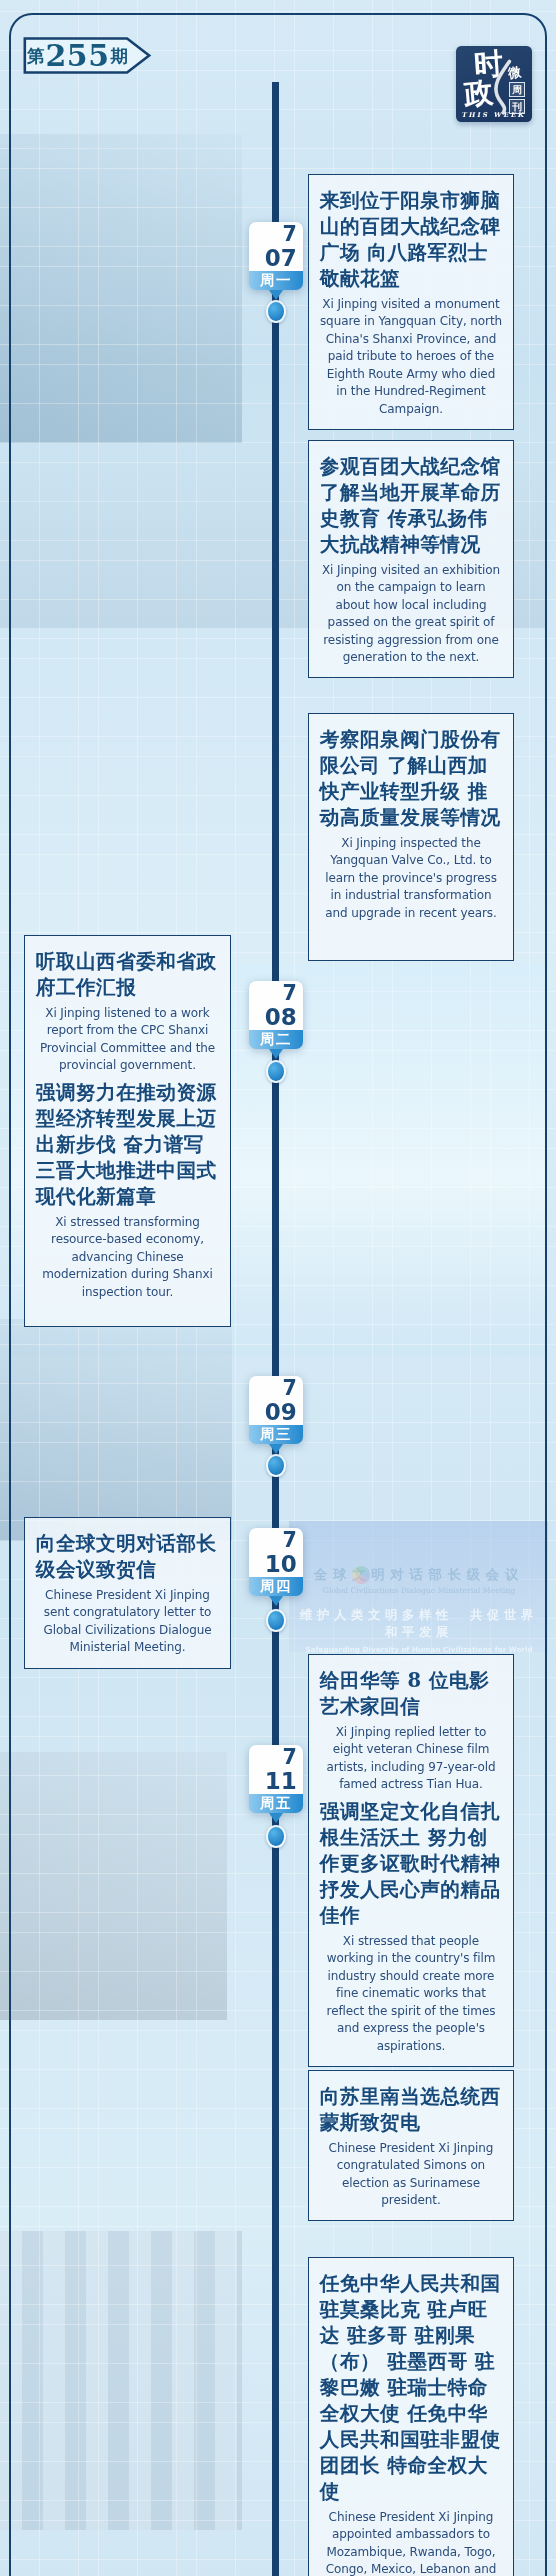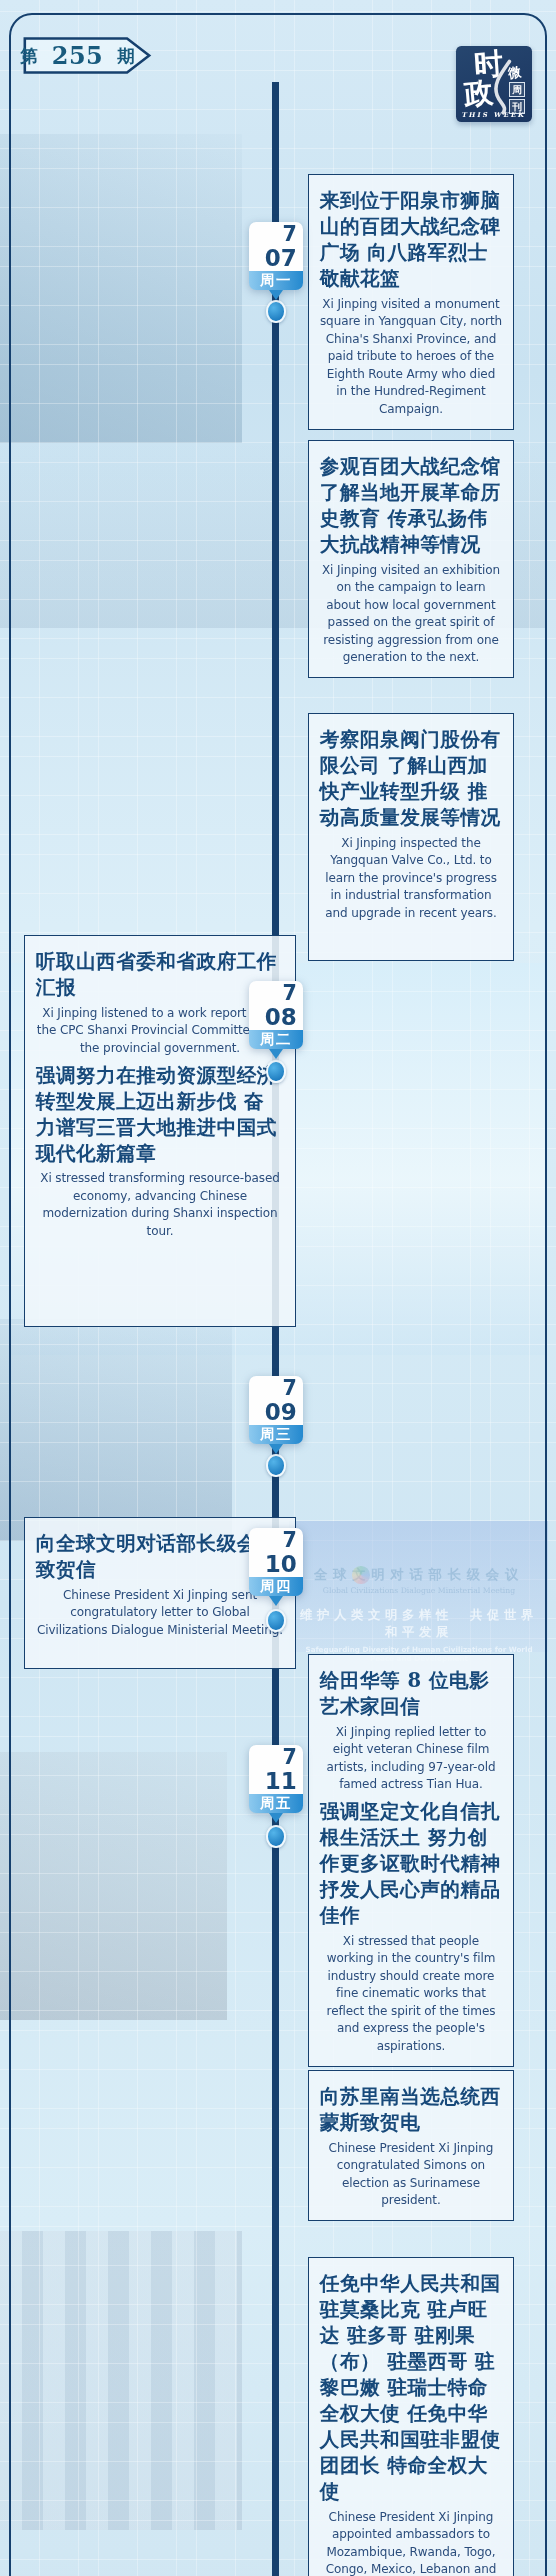--- a/index.html
+++ b/index.html
@@ -25,21 +25,21 @@
   
   .frame{position:absolute;left:9.3px;top:13px;width:534px;height:3057px;z-index:2;
     border:2.1px solid #16406e;border-radius:23px;}
 
   
   .issue{position:absolute;left:23px;top:37px;width:129px;height:37px;z-index:6;}
   .issue svg{position:absolute;left:0;top:0;}
   .issue-text{position:absolute;left:0;top:0;width:109px;height:37px;display:flex;align-items:center;justify-content:center;
     color:#185a7d;font-family:"DejaVu Serif",serif;font-weight:700;}
   .issue-text .small{font-size:17.5px;}
-  .issue-text .big{font-size:24px;letter-spacing:0.5px;margin:0 14px;}
+  .issue-text .big{font-size:30px;letter-spacing:0.5px;margin:0 1px;}
 
   
   .brand{position:absolute;left:456px;top:46px;width:76px;height:76px;z-index:6;border-radius:5.2px;
     background:linear-gradient(160deg,#26466f,#1a3560);box-shadow:0 2.1px 5.2px rgba(20,50,90,.25);}
   .brand .b-shi{position:absolute;left:17.5px;top:4.1px;font:700 29px/1 "DejaVu Serif",serif;color:#fff;transform:rotate(-4deg);}
   .brand .b-zheng{position:absolute;left:8.2px;top:33px;font:700 29px/1 "DejaVu Serif",serif;color:#fff;transform:rotate(-5deg);}
   .brand .b-wei{position:absolute;left:52px;top:19.6px;font:700 13px/1 "DejaVu Serif",serif;color:#fff;transform:rotate(-10deg);}
   .brand .b-box{position:absolute;left:53px;width:14.4px;height:13.4px;border:1px solid rgba(235,244,252,.9);
     color:#fff;font:700 9.8px/13.4px "DejaVu Serif",serif;text-align:center;background:rgba(255,255,255,.10);}
   .brand .b-zhou{top:36px;} .brand .b-kan{top:53px;}
@@ -63,21 +63,21 @@
   .db-week{height:19px;border-radius:0 0 7.2px 7.2px;text-align:center;
     background:linear-gradient(90deg,#8cc9ef,#2489cf);color:#fff;
     font:700 14.4px/19px "DejaVu Sans",sans-serif;letter-spacing:1.5px;}
   .db-pointer{width:0;height:0;margin:0 auto;border:7.7px solid transparent;border-bottom:none;
     border-top:10.3px solid #2b8ccd;}
 
   
   .card{position:absolute;box-sizing:border-box;z-index:4;background:rgba(240,247,252,.88);
     border:1.5px solid #16406e;padding:13.4px 10.8px 10.3px;}
   .card.right{left:308px;width:206px;}
-  .card.left{left:24px;width:272px;}
+  .card.left{left:24px;width:207px;}
   .card .cn{margin:0;font-family:"DejaVu Serif",serif;font-weight:700;font-size:19.6px;line-height:26px;
     color:#17497a;letter-spacing:0.5px;}
   .card .cn2{margin:5.2px 0 0;}
   .card .en{margin:3.6px 0 0;font-size:12px;line-height:17.5px;color:#2b4d7c;letter-spacing:-0.1px;text-align:center;}
 
   
   .wm{position:absolute;left:298px;top:1566px;width:242px;z-index:1;text-align:center;pointer-events:none;}
   .wm-logo{position:absolute;left:54px;top:0px;width:17.5px;height:17.5px;border-radius:50%;opacity:.45;
     background:conic-gradient(#7ec8a9,#8db4e2,#e8a5b2,#ecd9a0,#7ec8a9);}
   .wm-cn1{font-weight:700;font-size:13.4px;letter-spacing:5.7px;color:rgba(150,185,215,.75);}
@@ -191,21 +191,21 @@
     <div class="db-pointer"></div>
   </div>
 
   <section class="card right" style="top:174px;min-height:239px">
     <p class="cn">来到位于阳泉市狮脑山的百团大战纪念碑广场 向八路军烈士敬献花篮</p>
     <p class="en">Xi Jinping visited a monument square in Yangquan City, north China's Shanxi Province, and paid tribute to heroes of the Eighth Route Army who died in the Hundred-Regiment Campaign.</p>
   </section>
 
   <section class="card right" style="top:440px;min-height:237px">
     <p class="cn">参观百团大战纪念馆 了解当地开展革命历史教育 传承弘扬伟大抗战精神等情况</p>
-    <p class="en">Xi Jinping visited an exhibition on the campaign to learn about how local government passed on the great spirit of resisting aggression from one generation to the next.</p>
+    <p class="en">Xi Jinping visited an exhibition on the campaign to learn about how local including passed on the great spirit of resisting aggression from one generation to the next.</p>
   </section>
 
   <section class="card right" style="top:713px;min-height:248px">
     <p class="cn">考察阳泉阀门股份有限公司 了解山西加快产业转型升级 推动高质量发展等情况</p>
     <p class="en">Xi Jinping inspected the Yangquan Valve Co., Ltd. to learn the province's progress in industrial transformation and upgrade in recent years.</p>
   </section>
 
   <section class="card left" style="top:935px;min-height:392px">
     <p class="cn">听取山西省委和省政府工作汇报</p>
     <p class="en">Xi Jinping listened to a work report from the CPC Shanxi Provincial Committee and the provincial government.</p>

